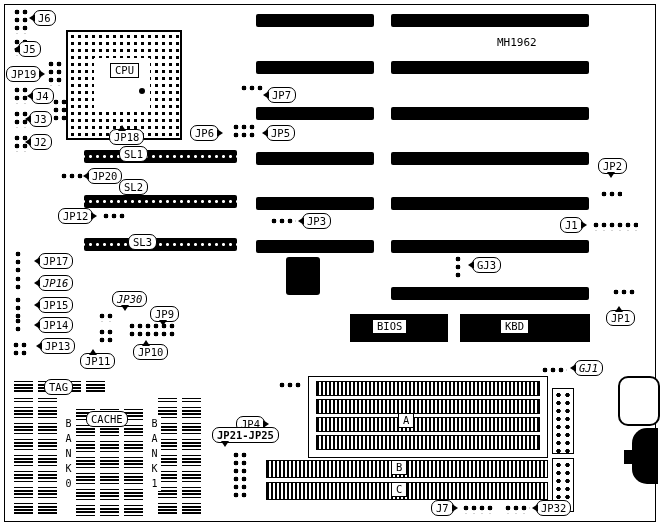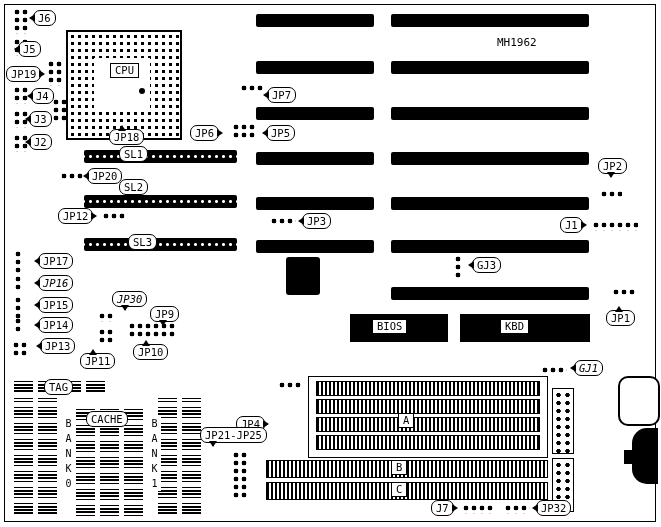--- a/index.html
+++ b/index.html
@@ -171,21 +171,21 @@
 0</div>
   <div class="chips" style="left:76px;top:406px;width:72px;height:110px;"></div>
   <div class="callout" style="left:86px;top:411px;">CACHE</div>
   <div class="vlabel" style="left:148px;top:416px;">B
 A
 N
 K
 1</div>
   <div class="chips" style="left:158px;top:398px;width:48px;height:116px;"></div>
 
-  <div class="callout tD" style="left:200px;top:427px;">JP21-JP25</div>
+  <div class="callout tD" style="left:212px;top:427px;font-weight:bold;">JP21-JP25</div>
   <div class="jmp" style="left:232px;top:451px;width:17px;height:49px;"></div>
 
   <div class="simm-frame" style="left:308px;top:376px;width:238px;height:80px;"></div>
   <div class="simm" style="left:316px;top:381px;width:222px;height:13px;"></div>
   <div class="simm" style="left:316px;top:399px;width:222px;height:13px;"></div>
   <div class="simm" style="left:316px;top:417px;width:222px;height:13px;"></div>
   <div class="simm" style="left:316px;top:435px;width:222px;height:13px;"></div>
   <div class="tagbox" style="left:398px;top:413px;">A</div>
 
   <div class="simm" style="left:266px;top:460px;width:280px;height:16px;"></div>

